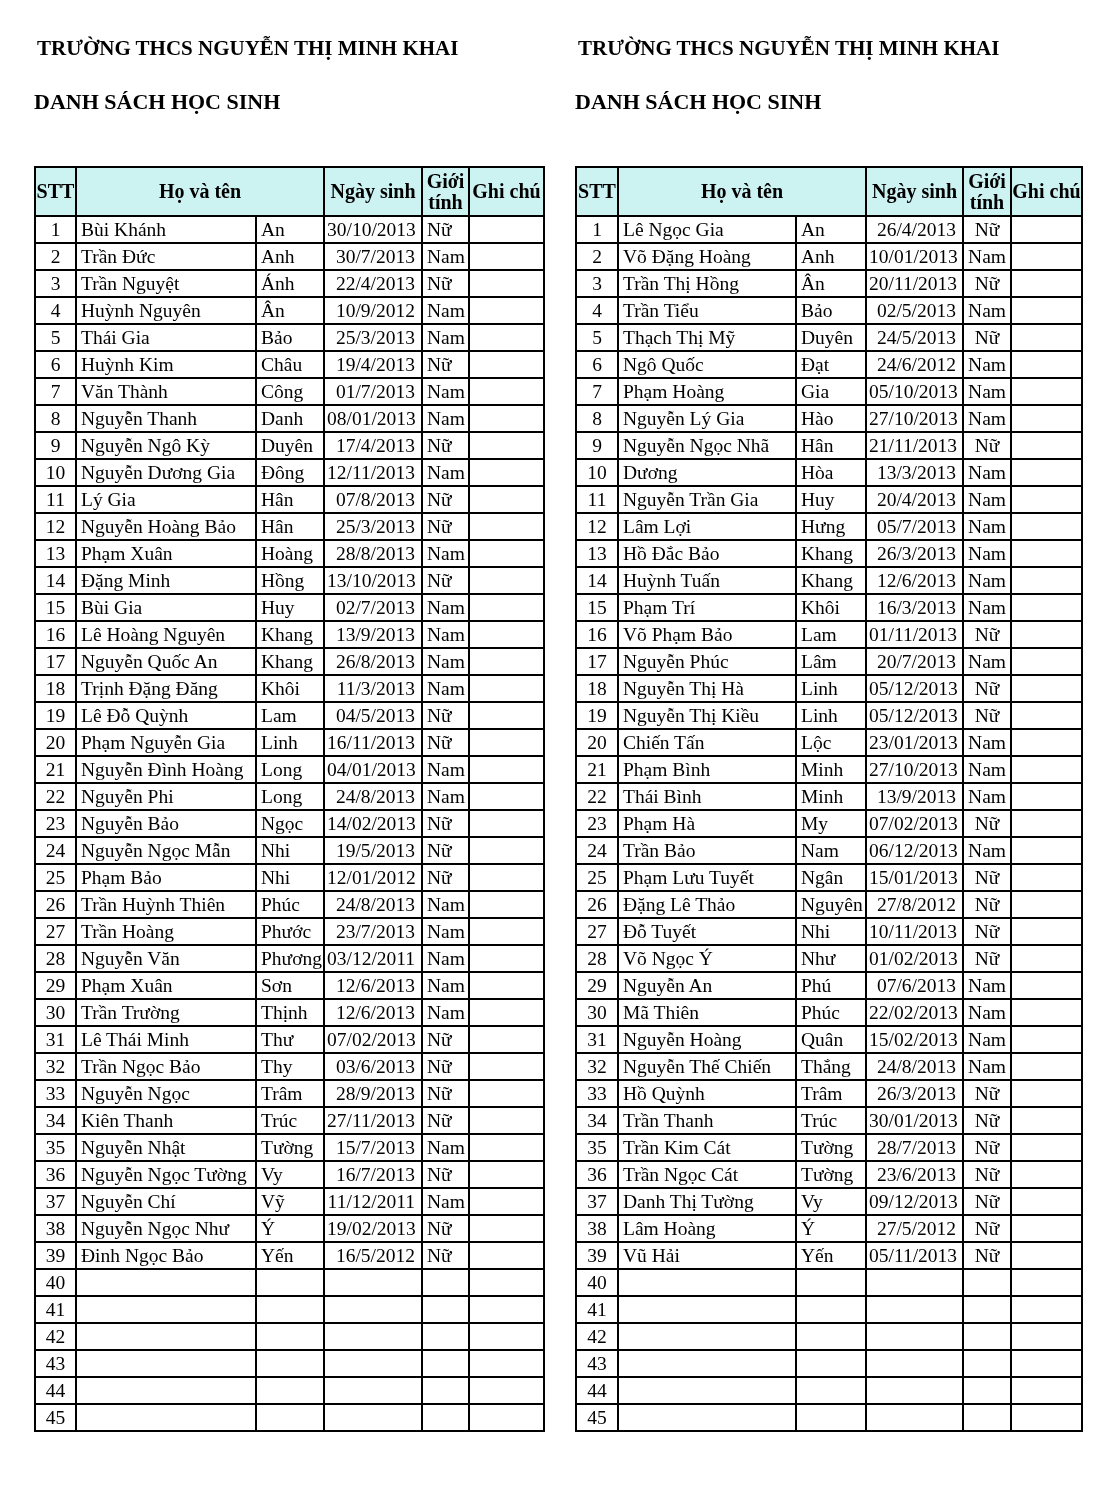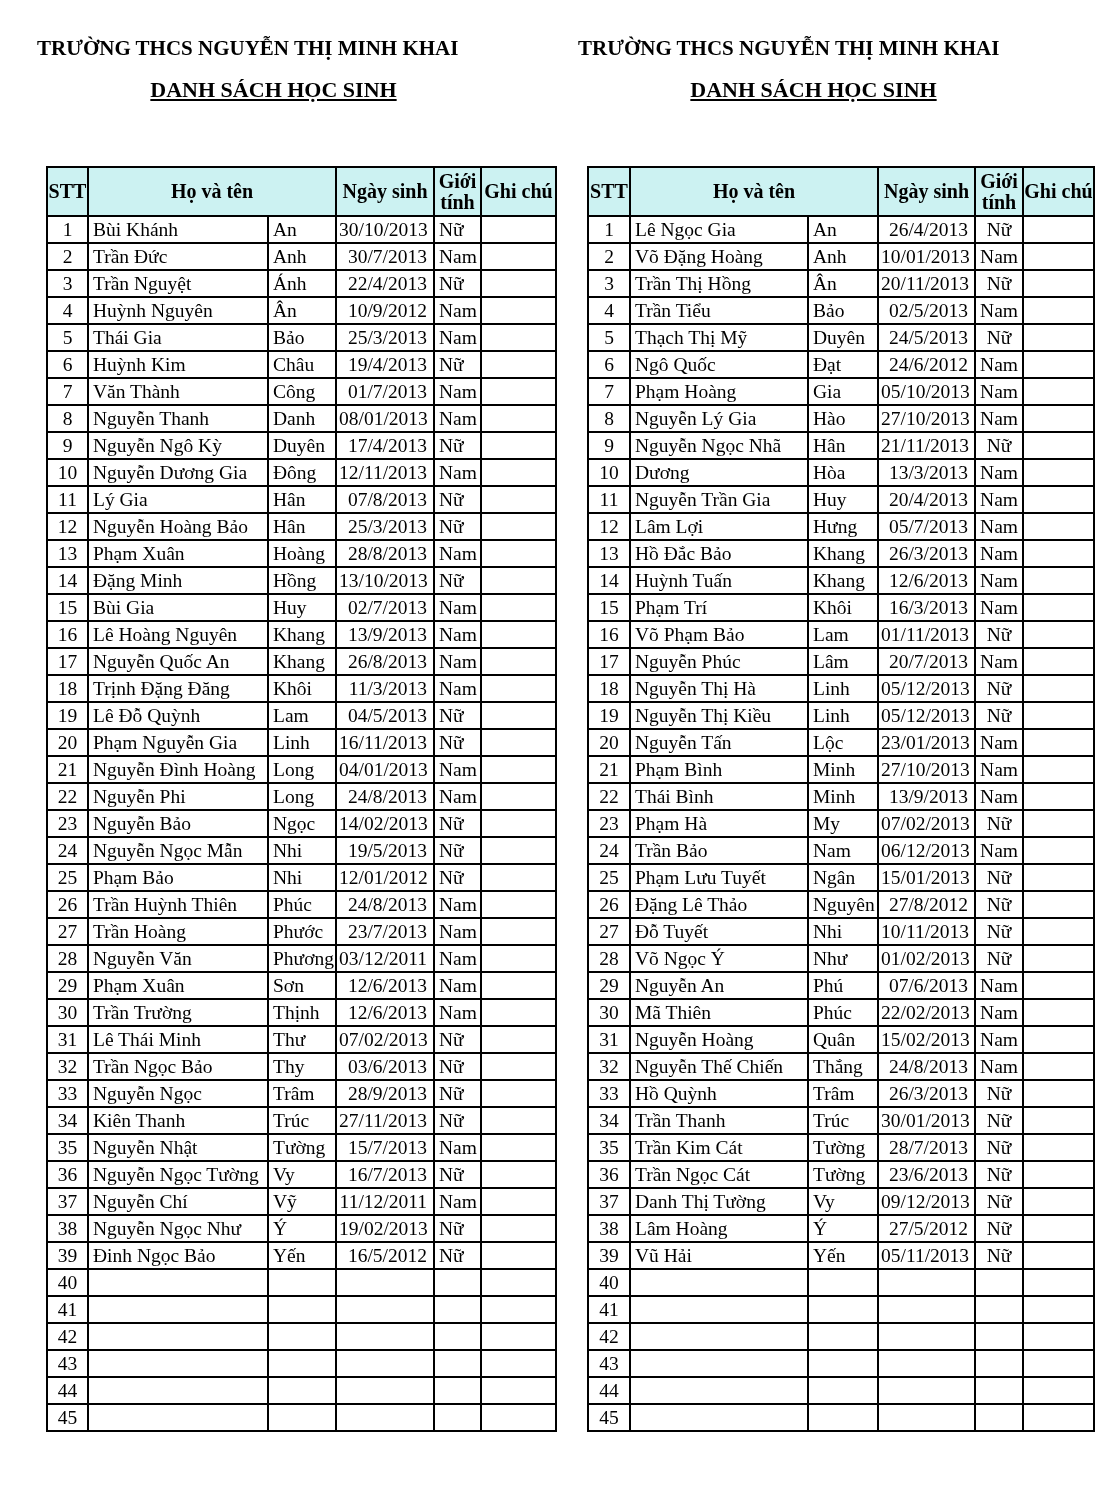--- a/index.html
+++ b/index.html
@@ -10,28 +10,28 @@
   }
   .half { position:absolute; top:0; height:1280px; }
   .half.t-left  { left:34px;  width:509px; }
   .half.t-right { left:575px; width:507px; }
 
   .school-name {
     position:absolute; top:36px; left:3px;
     font-weight:bold; font-size:21px; white-space:nowrap;
   }
   .doc-title {
-    position:absolute; top:76px; left:0;
+    position:absolute; top:88px; left:0;
     width:calc(100% - 30px);
-    text-align:center; font-weight:bold; font-size:22px; line-height:27px;text-decoration:underline;
+    text-align:left; font-weight:bold; font-size:22px; line-height:27px;
   }
 
   table.roster {
     position:absolute; top:166px; left:0;
-    border-collapse:collapse; table-layout:fixed;margin-left:12px;
+    border-collapse:collapse; table-layout:fixed;
   }
   .t-left  table.roster { width:509px; }
   .t-right table.roster { width:506px; }
 
   .roster th, .roster td {
     border:2px solid #000; overflow:hidden; vertical-align:middle;
   }
   .roster th {
     background:#ccf2f2; font-weight:bold; font-size:20px;
     line-height:21px; text-align:center; padding:1px 0; height:45px;
@@ -609,21 +609,21 @@
         <tr>
           <td class="c-stt">19</td>
           <td class="c-ho">Nguyễn Thị Kiều</td>
           <td class="c-ten">Linh</td>
           <td class="c-ns">05/12/2013</td>
           <td class="c-gt">Nữ</td>
           <td class="c-note"></td>
         </tr>
         <tr>
           <td class="c-stt">20</td>
-          <td class="c-ho">Nguyễn Tấn</td>
+          <td class="c-ho">Chiến Tấn</td>
           <td class="c-ten">Lộc</td>
           <td class="c-ns">23/01/2013</td>
           <td class="c-gt">Nam</td>
           <td class="c-note"></td>
         </tr>
         <tr>
           <td class="c-stt">21</td>
           <td class="c-ho">Phạm Bình</td>
           <td class="c-ten">Minh</td>
           <td class="c-ns">27/10/2013</td>

